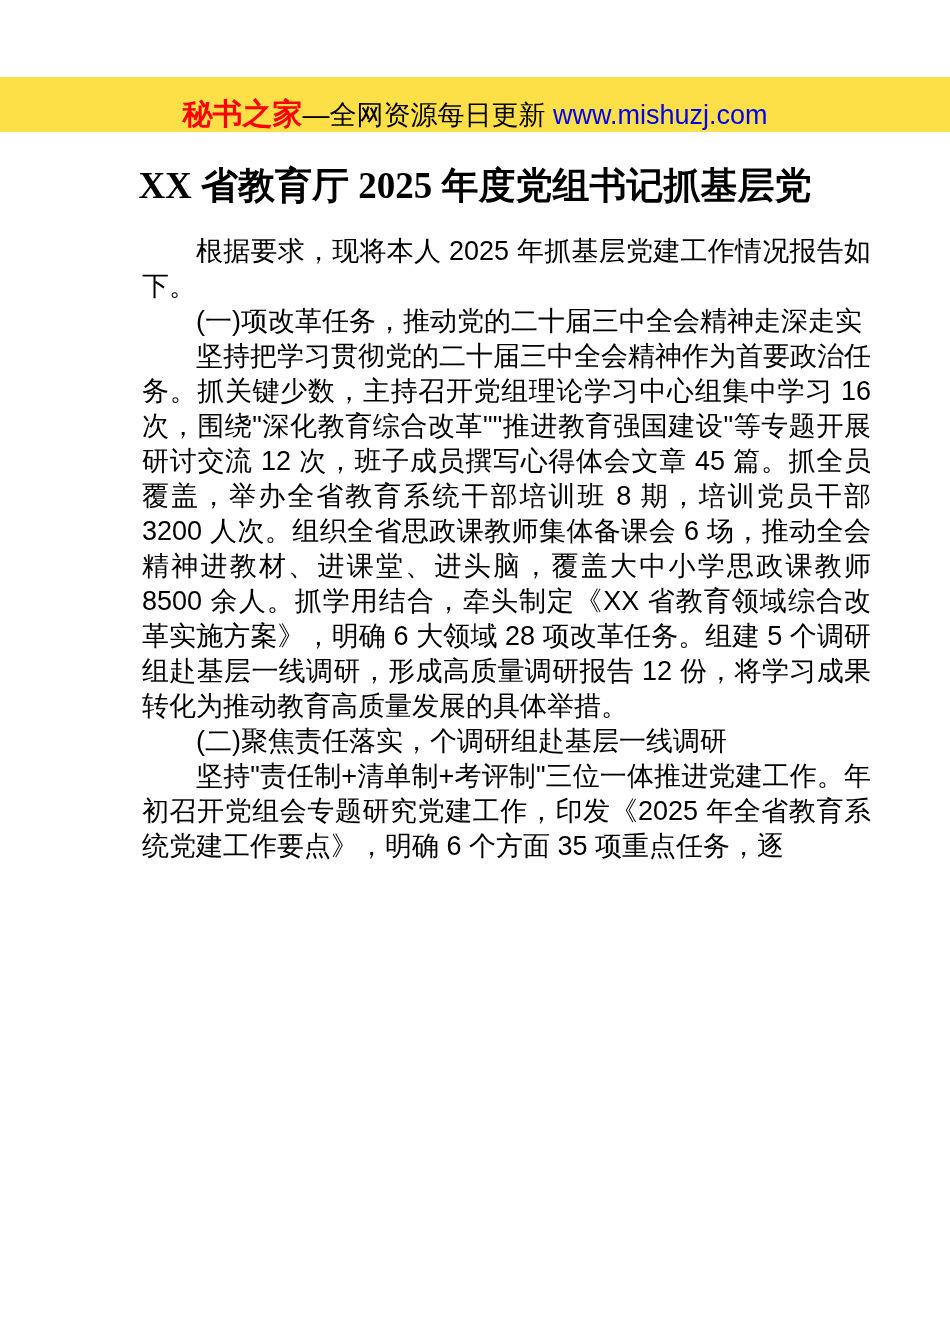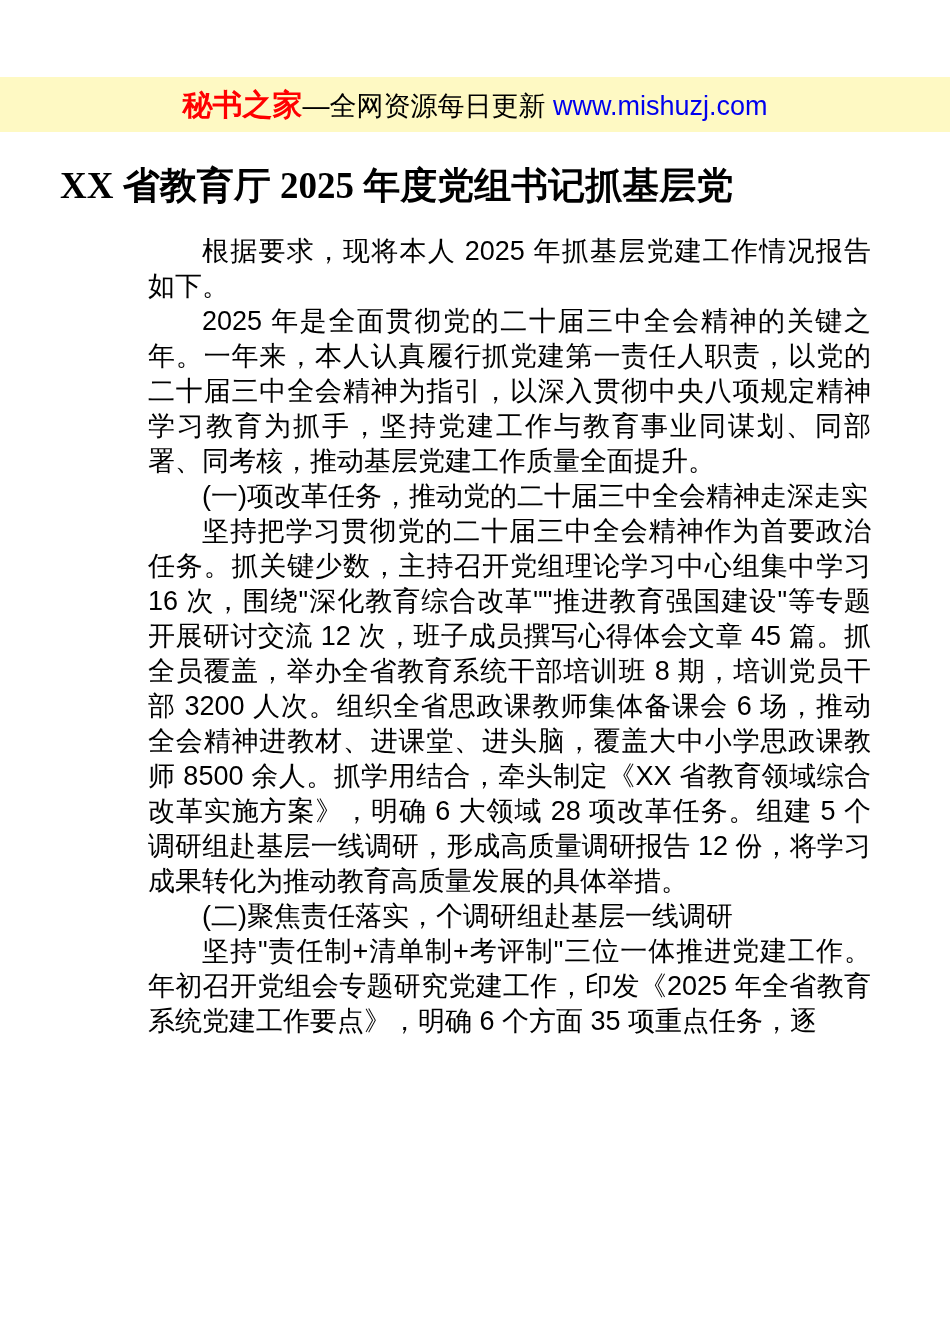--- a/index.html
+++ b/index.html
@@ -8,54 +8,54 @@
     width: 950px;
     height: 1344px;
     background: #ffffff;
     overflow: hidden;
     font-family: "Liberation Sans", "DejaVu Sans", sans-serif;
     color: #000000;
   }
   .banner {
     margin-top: 77px;
     height: 55px;
-    line-height: 55px;
-    background: #fef9c3;
+    line-height: 74px;
+    background: #fde047;
     text-align: center;
     font-size: 27px;
     white-space: nowrap;
   }
   .banner .site {
     color: #ff0000;
     font-weight: bold;
     font-size: 30px;
   }
   .banner .tagline {
     color: #000000;
   }
   .banner .url {
     color: #0000ee;
   }
   .doc-title {
     margin: 14px 60px 0 60px;
+    text-align: center;
     font-family: "Liberation Serif", "DejaVu Serif", serif;
     font-weight: bold;
     font-size: 37px;
     line-height: 80px;
     color: #000000;
   }
   .doc-title .tline { display: block; }
   .doc-body {
     margin-top: 8px;
     padding: 0 79px 0 142px;
     font-size: 27px;
     line-height: 35px;
     text-align: justify;
     color: #000000;
-    margin-left: 6px;
   }
   .para {
     margin: 0;
     padding: 0;
     text-indent: 2em;
   }
 </style>
 </head>
 <body>
 
@@ -64,20 +64,19 @@
   <div class="banner">
     <span class="site">秘书之家</span><span class="tagline">—全网资源每日更新 </span><span class="url">www.mishuzj.com</span>
   </div>
 
   <h1 class="doc-title">
     <span class="tline">XX 省教育厅 2025 年度党组书记抓基层党</span>
   </h1>
 
   <div class="doc-body" id="doc-body">
       <p class="para body">根据要求，现将本人 2025 年抓基层党建工作情况报告如下。</p>
-      <p class="para body">2025 年是全面贯彻党的二十届三中全会精神的关键之年。一年来，本人认真履行抓党建第一责任人职责，以党的二十届三中全会精神为指引，以深入贯彻中央八项规定精神学习教育为抓手，坚持党建工作与教育事业同谋划、同部署、同考核，推动基层党建工作质量全面提升。</p>
       <p class="para subheading">(一)项改革任务，推动党的二十届三中全会精神走深走实</p>
       <p class="para body">坚持把学习贯彻党的二十届三中全会精神作为首要政治任务。抓关键少数，主持召开党组理论学习中心组集中学习 16 次，围绕"深化教育综合改革""推进教育强国建设"等专题开展研讨交流 12 次，班子成员撰写心得体会文章 45 篇。抓全员覆盖，举办全省教育系统干部培训班 8 期，培训党员干部 3200 人次。组织全省思政课教师集体备课会 6 场，推动全会精神进教材、进课堂、进头脑，覆盖大中小学思政课教师 8500 余人。抓学用结合，牵头制定《XX 省教育领域综合改革实施方案》，明确 6 大领域 28 项改革任务。组建 5 个调研组赴基层一线调研，形成高质量调研报告 12 份，将学习成果转化为推动教育高质量发展的具体举措。</p>
       <p class="para subheading">(二)聚焦责任落实，个调研组赴基层一线调研</p>
       <p class="para body">坚持"责任制+清单制+考评制"三位一体推进党建工作。年初召开党组会专题研究党建工作，印发《2025 年全省教育系统党建工作要点》，明确 6 个方面 35 项重点任务，逐</p>
     </div>
 
 </div>
 
 </body></html>

